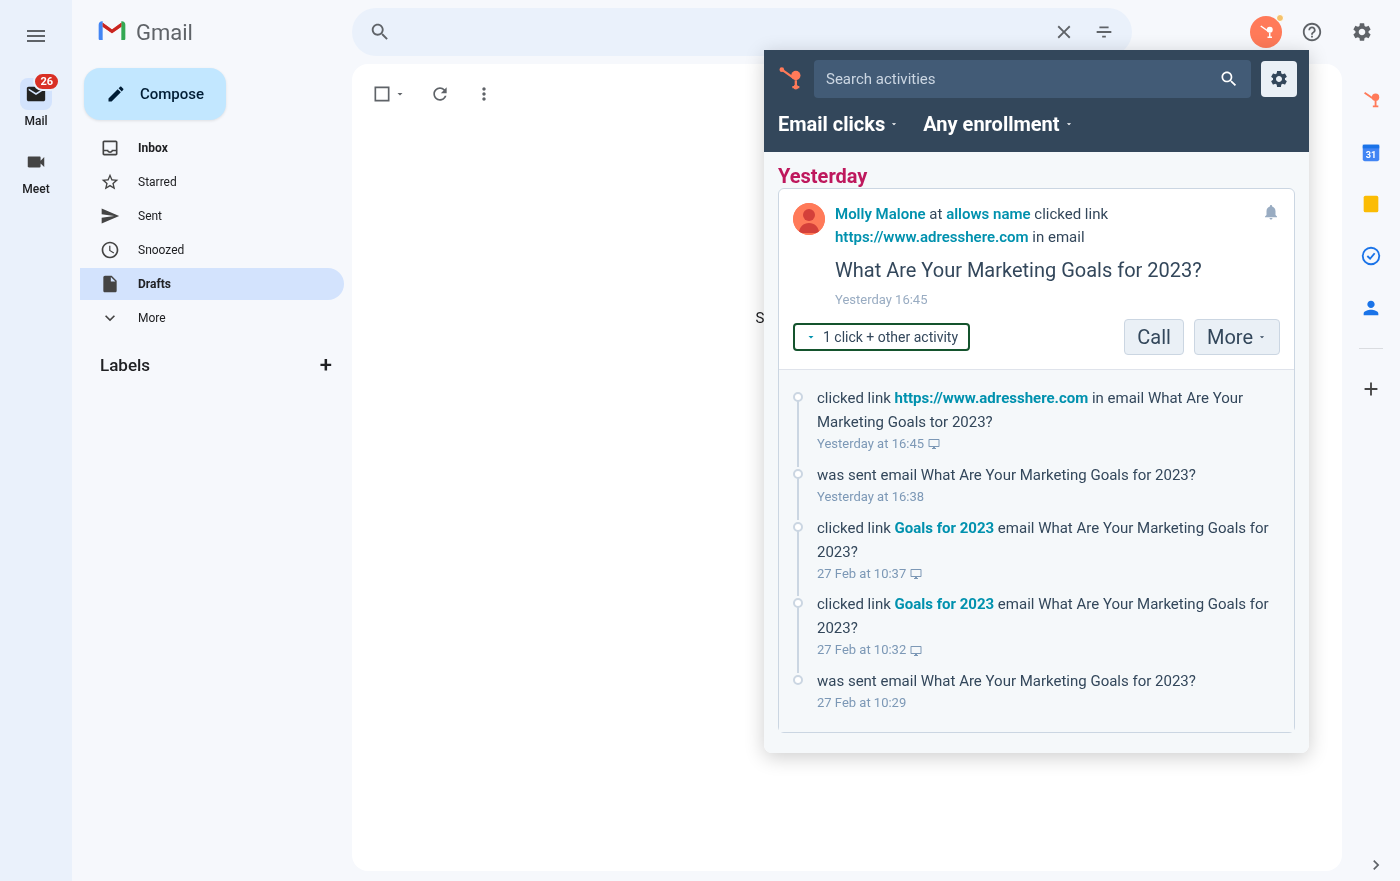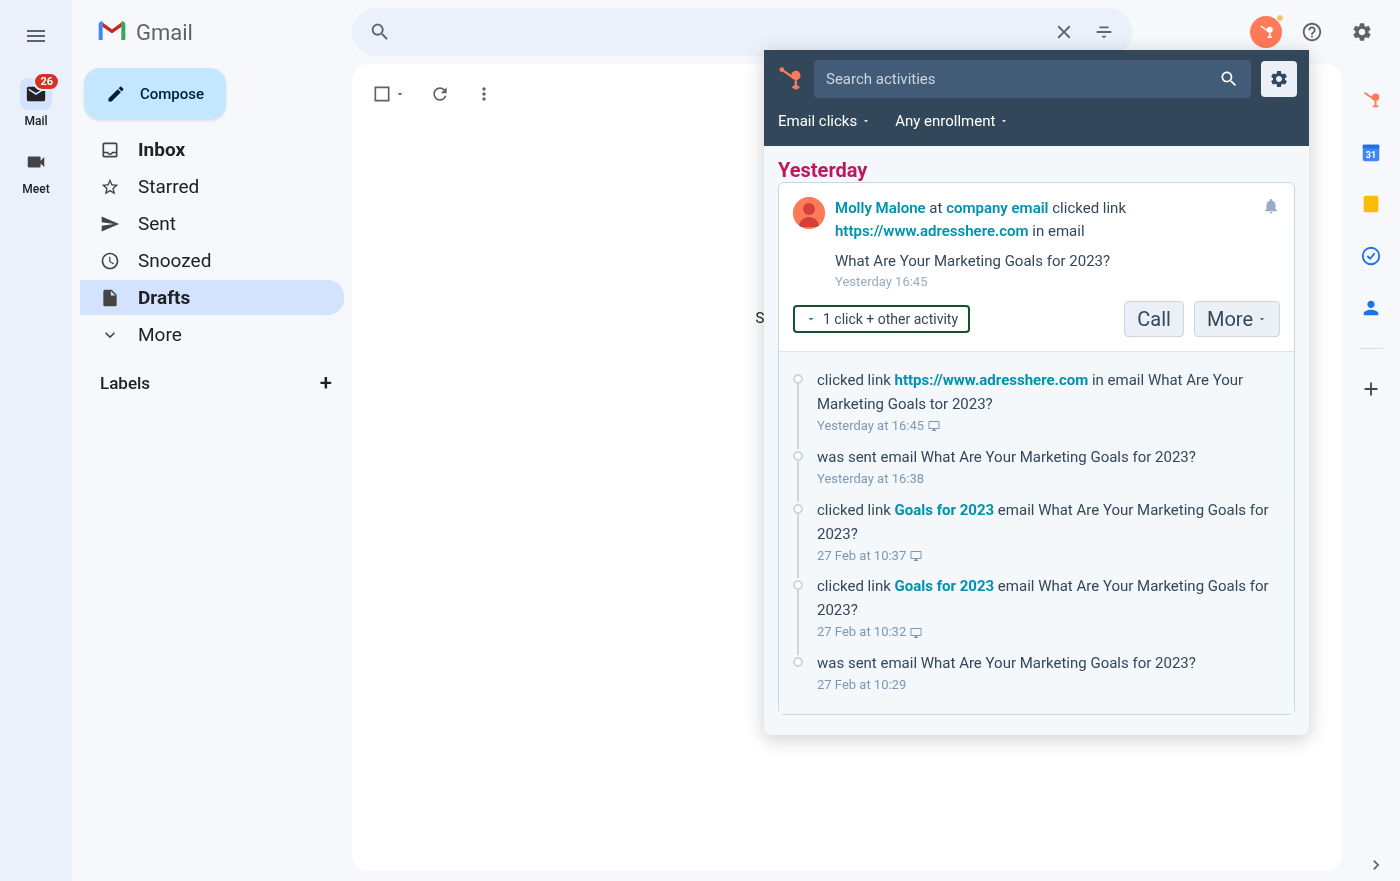--- a/index.html
+++ b/index.html
@@ -9,21 +9,21 @@
 .menu-btn svg{width:24px;height:24px;fill:#5f6368}
 .rail-item{margin-top:18px;display:flex;flex-direction:column;align-items:center;position:relative;cursor:pointer}
 .rail-icon{width:32px;height:32px;border-radius:8px;display:flex;align-items:center;justify-content:center;position:relative}
 .rail-label{font-size:12px;color:#202124;margin-top:4px;font-weight:500}
 .badge{position:absolute;top:-6px;right:-8px;background:#d93025;color:#fff;font-size:11px;font-weight:700;border-radius:10px;padding:1px 5px;border:2px solid #eaf1fb}
 .sidebar{position:absolute;left:72px;top:0;width:280px;height:100%;background:#f6f8fc;padding:8px 0}
 .logo-area{display:flex;align-items:center;padding:8px 12px 20px 24px;gap:8px}
 .logo-text{font-size:22px;color:#5f6368;font-weight:400}
 .compose-btn{margin:0 0 12px 12px;background:#c2e7ff;border:none;border-radius:16px;padding:16px 22px;display:flex;align-items:center;gap:14px;font-size:15px;font-weight:500;color:#001d35;cursor:pointer;box-shadow:0 1px 3px rgba(0,0,0,.1)}
 .nav-list{list-style:none;padding:0 8px}
-.nav-item{display:flex;align-items:center;gap:18px;padding:6px 12px 6px 20px;border-radius:0 16px 16px 0;cursor:pointer;font-size:19px;color:#202124;margin:2px 0}
+.nav-item{display:flex;align-items:center;gap:18px;padding:6px 12px 6px 20px;border-radius:0 16px 16px 0;cursor:pointer;font-size:12px;color:#202124;margin:2px 0}
 .nav-item.bold{font-weight:700}
 .nav-item.active{background:#d3e3fd;font-weight:700}
 .nav-icon{width:20px;height:20px;display:flex;align-items:center;justify-content:center;flex-shrink:0}
 .labels-header{display:flex;justify-content:space-between;align-items:center;padding:16px 20px 8px 28px;font-size:17px;font-weight:500;color:#202124}
 .header-bar{position:absolute;left:352px;top:8px;right:10px;height:48px;display:flex;align-items:center;gap:12px}
 .search-bar{flex:1;max-width:780px;background:#eaf1fb;border-radius:24px;height:48px;display:flex;align-items:center;padding:0 8px}
 .search-bar .sicon{width:40px;height:40px;display:flex;align-items:center;justify-content:center;cursor:pointer}
 .header-actions{margin-left:auto;display:flex;gap:10px;align-items:center;padding-right:8px}
 .hicon{width:40px;height:40px;border-radius:50%;display:flex;align-items:center;justify-content:center;cursor:pointer}
 .hicon svg{width:22px;height:22px;fill:#5f6368}
@@ -36,32 +36,32 @@
 .rr-icon{width:24px;height:24px;cursor:pointer;display:flex;align-items:center;justify-content:center}
 .rr-divider{width:24px;height:1px;background:#dadce0}
 .panel{position:absolute;left:764px;top:50px;width:545px;background:#fff;border-radius:0 0 8px 8px;box-shadow:0 4px 20px rgba(0,0,0,.2);overflow:hidden}
 .panel-header{background:#33475b;color:#fff;padding:10px 12px 12px 12px}
 .ph-top{display:flex;align-items:center;gap:10px;margin-bottom:10px}
 .hs-logo{width:28px;height:28px}
 .ph-search{flex:1;background:#425b76;border-radius:4px;height:38px;display:flex;align-items:center;padding:0 12px;color:#cbd6e2}
 .ph-search input{flex:1;background:transparent;border:none;color:#fff;font-size:15px;outline:none}
 .ph-search input::placeholder{color:#cbd6e2}
 .ph-settings{width:36px;height:36px;background:#eaf0f6;border-radius:4px;display:flex;align-items:center;justify-content:center;cursor:pointer}
-.ph-filters{display:flex;gap:24px;padding:4px 2px;font-size:15px;font-weight:400}
+.ph-filters{display:flex;gap:24px;padding:4px 2px;font-size:20px;font-weight:700}
 .ph-filter{display:flex;align-items:center;gap:4px;cursor:pointer}
 .panel-body{padding:12px 14px;background:#f5f8fa;max-height:640px;overflow:visible}
 .section-title{color:#be185d;font-size:20px;font-weight:700;margin-bottom:0}
 .activity-card{background:#fff;border:1px solid #cbd6e2;border-radius:6px;padding:14px;margin-bottom:8px}
 .card-head{display:flex;gap:10px;position:relative}
 .avatar{width:32px;height:32px;border-radius:50%;background:#ff7a59;flex-shrink:0;overflow:hidden}
 .card-text{font-size:15px;color:#33475b;line-height:1.5}
 .link{color:#0091ae;font-weight:600}
 .link2{color:#0091ae;font-weight:700}
 .bell-icon{position:absolute;right:0;top:0;color:#99acc2;cursor:pointer}
-.subject{font-size:15px;color:#33475b;margin:10px 0 4px 42px}
+.subject{font-size:20px;color:#33475b;margin:10px 0 10px 42px}
 .timestamp{font-size:13px;color:#99acc2;margin-left:42px}
 .card-actions{display:flex;align-items:center;gap:10px;margin-top:12px}
 .expand-chip{border:2px solid #14532d;color:#33475b;border-radius:4px;padding:4px 10px;font-size:14px;display:flex;align-items:center;gap:6px;cursor:pointer;background:#fff}
 .btn-sm{background:#eaf0f6;border:1px solid #cbd6e2;color:#33475b;border-radius:4px;padding:5px 12px;font-size:20px;cursor:pointer;display:flex;align-items:center;gap:4px}
 .timeline{border-top:1px solid #dfe3eb;margin-top:14px;padding-top:12px;background:#f5f8fa;margin-left:-14px;margin-right:-14px;margin-bottom:-14px;padding-left:14px;padding-right:14px;padding-bottom:14px}
 .tl-item{display:flex;gap:14px;padding:4px 0;position:relative}
 .tl-dot{width:10px;height:10px;border:2px solid #cbd6e2;border-radius:50%;background:#fff;flex-shrink:0;margin-top:6px;position:relative;z-index:1}
 .tl-line{position:absolute;left:4px;top:16px;bottom:-8px;width:2px;background:#cbd6e2}
 .tl-content{font-size:15px;color:#33475b;line-height:1.6}
 .tl-time{font-size:13px;color:#7c98b6;display:flex;align-items:center;gap:4px}
@@ -317,21 +317,21 @@
         <div class="avatar">
           <svg viewBox="0 0 32 32">
               <circle cx="16" cy="16" r="16" fill="#ff7a59"></circle>
               <circle cx="16" cy="12" r="6" fill="#d4403a"></circle>
               <path d="M6 30c0-6 4.5-10 10-10s10 4 10 10" fill="#d4403a"></path>
             </svg>
         </div>
         <div class="card-text">
           <span class="link">Molly Malone</span>
           <span>at</span>
-          <span class="link">company email</span>
+          <span class="link">allows name</span>
           <span>clicked link</span>
           <br>
           <span class="link">https://www.adresshere.com</span>
           <span>in email</span>
         </div>
         <div class="bell-icon">
           <svg width="18" height="18" viewBox="0 0 24 24">
               <path fill="#99acc2" d="M12 22c1.1 0 2-.9 2-2h-4c0 1.1.9 2 2 2zm6-6v-5c0-3.07-1.63-5.64-4.5-6.32V4c0-.83-.67-1.5-1.5-1.5s-1.5.67-1.5 1.5v.68C7.64 5.36 6 7.92 6 11v5l-2 2v1h16v-1l-2-2z"></path>
             </svg>
         </div>

